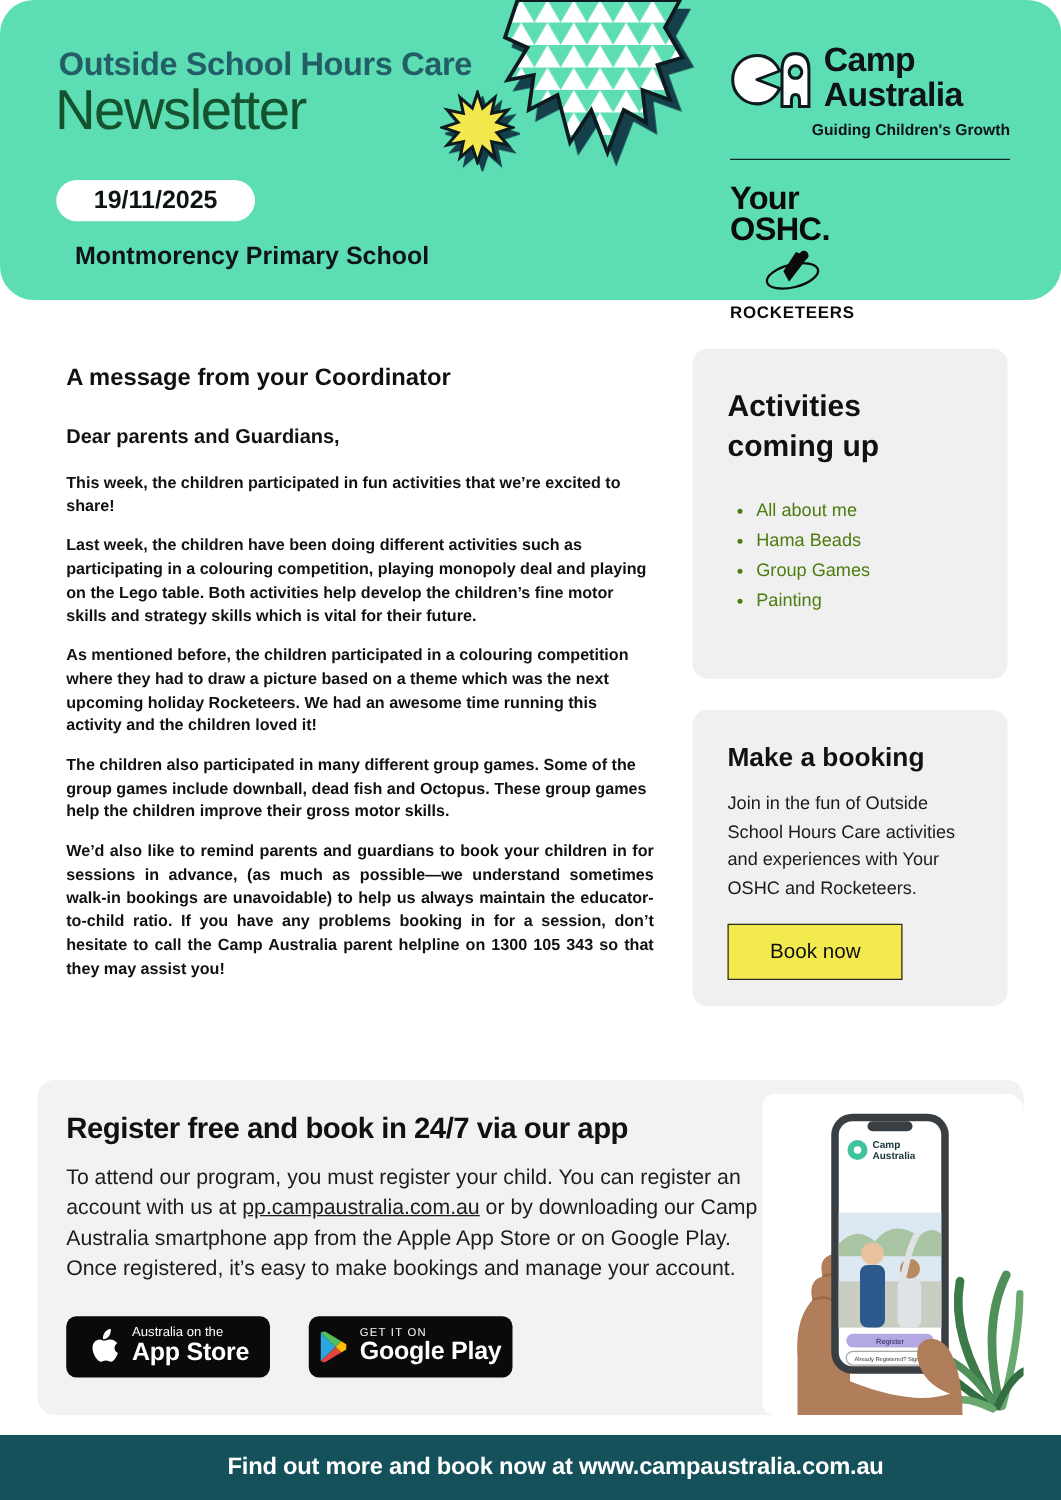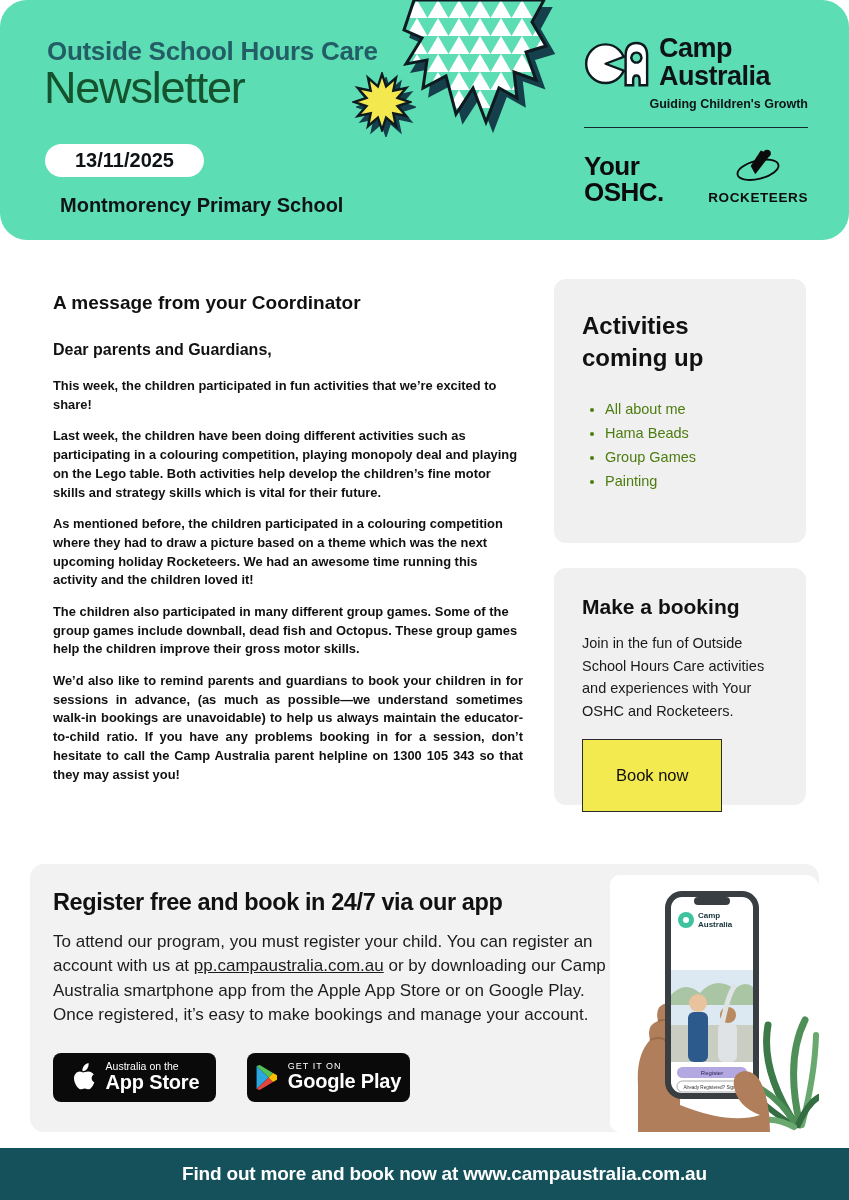--- a/index.html
+++ b/index.html
@@ -14,42 +14,42 @@
   .date-pill { position:absolute; left:45px; top:144px; background:#ffffff; border-radius:18px; padding:5px 30px; font-size:20px; font-weight:700; color:#0e1416; }
   .school { position:absolute; left:60px; top:194px; font-size:20px; font-weight:700; color:#0e1416; }
   .burst-wrap { position:absolute; left:396px; top:0; filter:drop-shadow(7px 7px 0 #153f4b); }
   .star-wrap  { position:absolute; left:352px; top:72px; filter:drop-shadow(4px 5px 0 #153f4b); }
 
   .brand { position:absolute; left:584px; top:33px; width:224px; }
   .brand-row { display:flex; gap:9px; align-items:flex-start; }
   .brand-name { font-size:27px; font-weight:700; line-height:1.02; color:#0e1416; letter-spacing:-0.5px; margin-top:2px; }
   .tagline { font-size:12.5px; font-weight:700; text-align:right; margin-top:4px; color:#0e1416; }
   .brand-divider { margin-top:16px; border:0; border-top:1.6px solid #12282c; }
-  .partners { display:flex; justify-content:space-between; align-items:flex-end; margin-top:18px; }
+  .partners { display:flex; justify-content:space-between; align-items:flex-start; margin-top:18px;flex-direction:column; }
   .your-oshc { font-size:26px; font-weight:800; line-height:0.98; color:#0b0b0b; letter-spacing:-0.5px; }
   .rocketeers { text-align:center; }
   .rocketeers-label { font-size:13.5px; font-weight:800; letter-spacing:0.6px; color:#0b0b0b; margin-top:-2px; }
 
   
   .message { position:absolute; left:53px; top:292px; width:470px; }
   .msg-heading { font-size:19px; font-weight:700; margin:0 0 27px; }
   .salutation  { font-size:16px; font-weight:700; margin:0 0 18px; }
   .message p { font-size:12.9px; font-weight:700; line-height:1.46; margin:0 0 12.5px; }
   .message p.justify { text-align:justify; }
 
   
   .side-card { position:absolute; left:554px; width:252px; background:#F0F0F0; border-radius:12px; }
   .card-activities { top:279px; height:264px; padding:31px 28px; }
   .card-activities h2 { font-size:24px; font-weight:700; line-height:1.32; margin:0 0 28px; max-width:130px; }
   .card-activities ul { margin:0; padding-left:23px; }
   .card-activities li { font-size:14.5px; margin-bottom:8px; color:#4d7c0f; }
   .card-booking { top:568px; height:237px; padding:27px 28px; }
   .card-booking h2 { font-size:21px; font-weight:700; margin:0 0 13px; }
   .card-booking p { font-size:14.5px; line-height:1.56; margin:0 0 17px; color:#1a1a1a; }
-  .book-btn { background:#F3EA4F; border:1.6px solid #2a2a2a; font-family:inherit; font-size:16.5px; color:#0e0e0e; padding:26px 33px; cursor:pointer; }
+  .book-btn { background:#F3EA4F; border:1.6px solid #2a2a2a; font-family:inherit; font-size:16.5px; color:#0e0e0e; padding:12px 33px; cursor:pointer; }
 
   
   .register { position:absolute; left:30px; top:864px; width:789px; height:268px; background:#F2F2F2; border-radius:14px; }
   .register-content { position:absolute; left:23px; top:25px; width:580px; }
   .register-content h2 { font-size:23.5px; font-weight:700; letter-spacing:-0.4px; margin:0; }
   .register-content p { font-size:17px; line-height:1.44; margin:14px 0 0; color:#1c1c1c; max-width:565px; }
   .register-link { color:#1c1c1c; text-decoration:underline; cursor:pointer; }
   .badges { display:flex; gap:31px; margin-top:25px; }
   .store-badge { width:163px; height:49px; background:#0a0a0a; border-radius:8px; color:#fff; display:flex; align-items:center; justify-content:center; gap:10px; cursor:pointer; }
   .badge-text { display:flex; flex-direction:column; line-height:1.08; }
@@ -82,21 +82,21 @@
 
     <div class="star-wrap">
       <svg width="60" height="60" viewBox="0 0 60 60">
         <polygon points="58,30 45.5,34.1 54.2,44 41.3,41.3 44,54.2 34.1,45.5 30,58 25.9,45.5 16,54.2 18.7,41.3 5.8,44 14.5,34.1 2,30 14.5,25.9 5.8,16 18.7,18.7 16,5.8 25.9,14.5 30,2 34.1,14.5 44,5.8 41.3,18.7 54.2,16 45.5,25.9" fill="#F3E94E" stroke="#0d1b20" stroke-width="2.4"></polygon>
       </svg>
     </div>
 
     <div class="kicker">Outside School Hours Care</div>
     <div class="title">Newsletter</div>
     <div class="date-pill">
-      <span>13/11/2025</span>
+      <span>19/11/2025</span>
     </div>
     <div class="school">Montmorency Primary School</div>
 
     <div class="brand">
       <div class="brand-row">
         <svg width="66" height="60" viewBox="0 0 92 82">
           <circle cx="30" cy="42" r="27" fill="#ffffff" stroke="#0d1b20" stroke-width="3.4"></circle>
           <path d="M30 42 L59 31 L59 53 Z" fill="#5CDDB4" stroke="#0d1b20" stroke-width="3.2" stroke-linejoin="round"></path>
           <path fill-rule="evenodd" d="M58 72 L58 31 Q58 13 73 13 Q88 13 88 31 L88 72 L77.5 72 L77.5 65 Q77.5 58.5 73 58.5 Q68.5 58.5 68.5 65 L68.5 72 Z
                    M73 26.5 a7 7 0 1 0 0.02 0 Z" fill="#ffffff" stroke="#0d1b20" stroke-width="3.4"></path>

